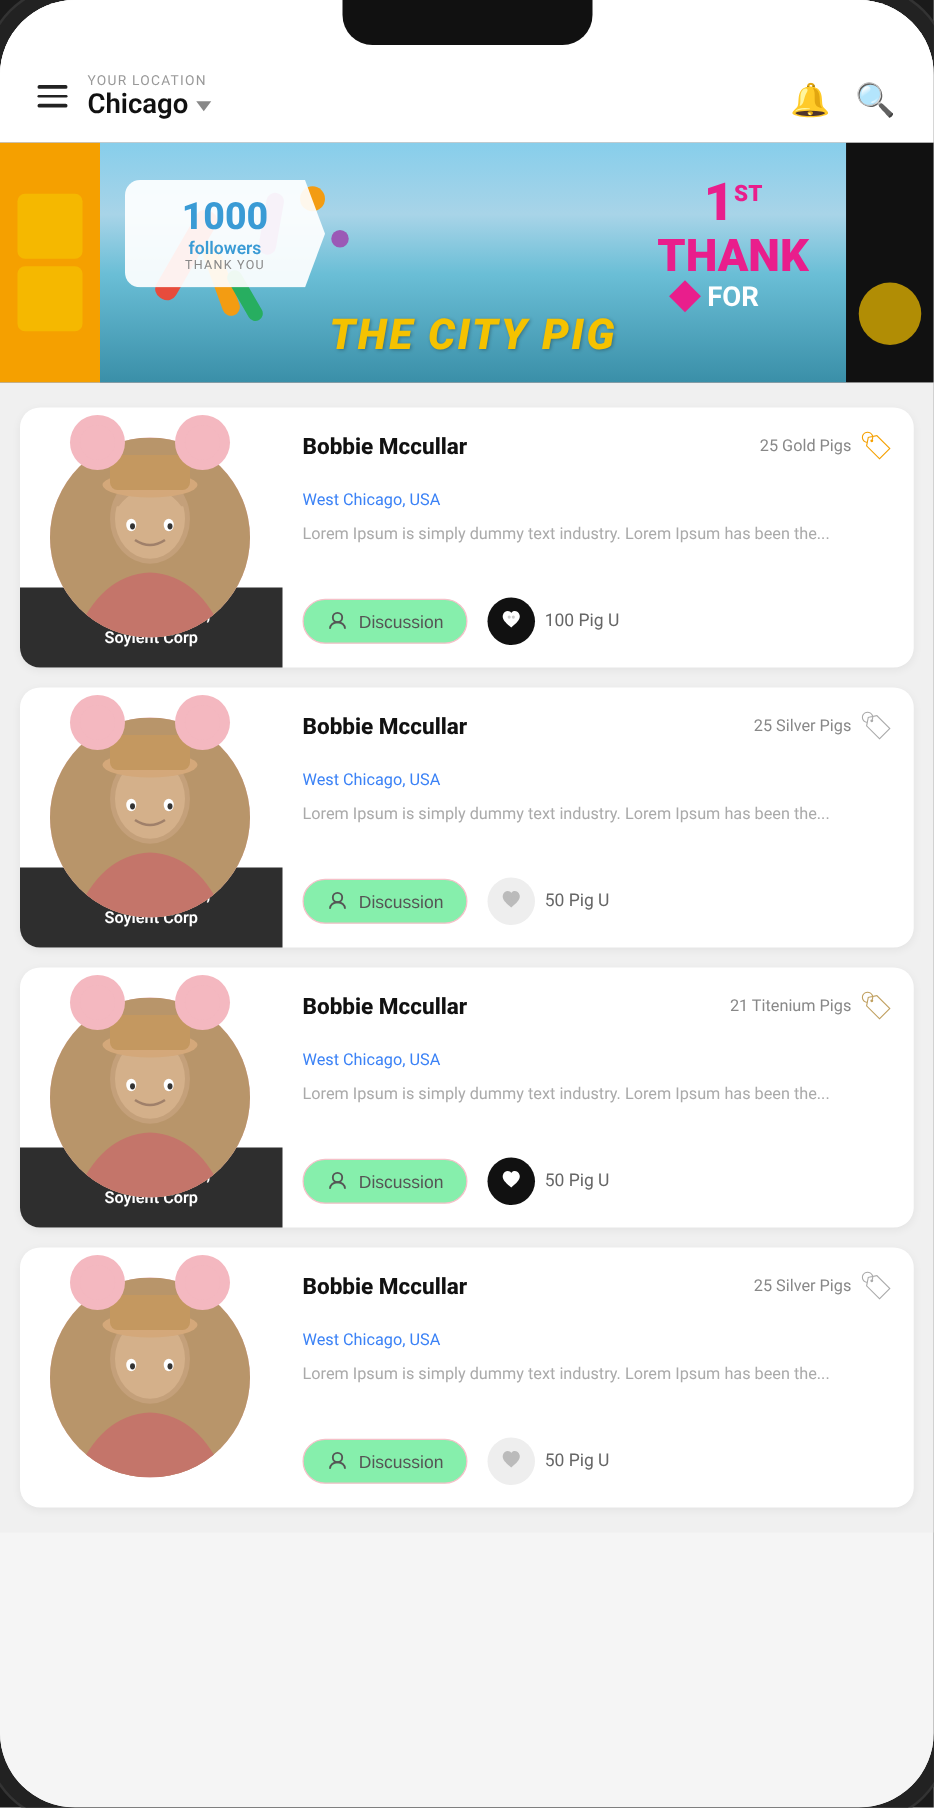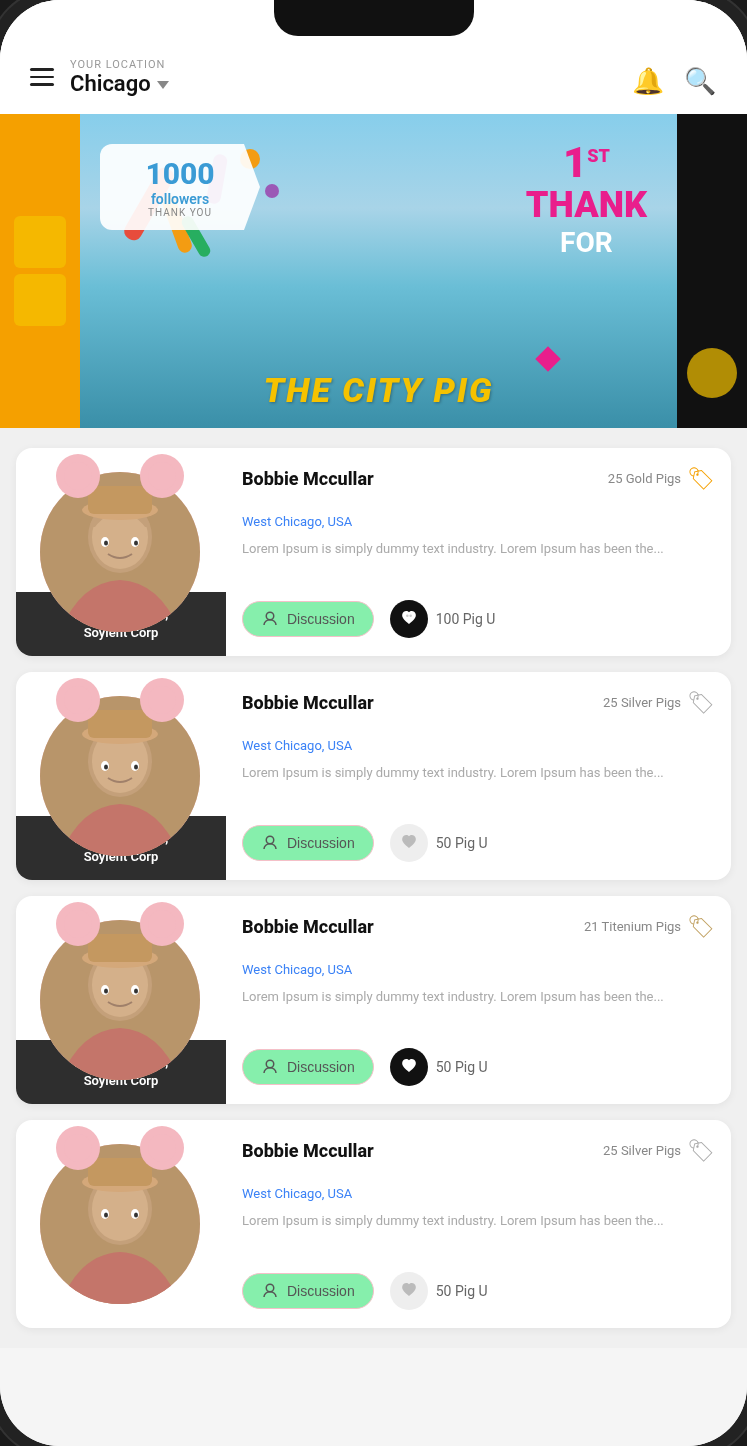--- a/index.html
+++ b/index.html
@@ -101,21 +101,21 @@
     .bell-icon, .search-icon-header {
       font-size: 26px;
       color: #111;
       cursor: pointer;
     }
 
     
     .banner-section {
       display: flex;
       overflow: hidden;
-      height: 314px;
+      height: 192px;
       background: #000;
     }
     .banner-side {
       width: 80px;
       background: #f5a000;
       flex-shrink: 0;
       display: flex;
       flex-direction: column;
       align-items: center;
       justify-content: center;
@@ -183,21 +183,21 @@
     }
     .price-first sup {
       font-size: 18px;
     }
     .price-label {
       font-size: 36px;
       font-weight: 900;
       color: #e91e8c;
     }
     .price-for {
-      font-size: 28px;
+      font-size: 22px;
       font-weight: 700;
       color: #fff;
     }
     .city-pig-text {
       position: absolute;
       bottom: 18px;
       left: 50%;
       transform: translateX(-50%);
       font-size: 34px;
       font-weight: 900;

